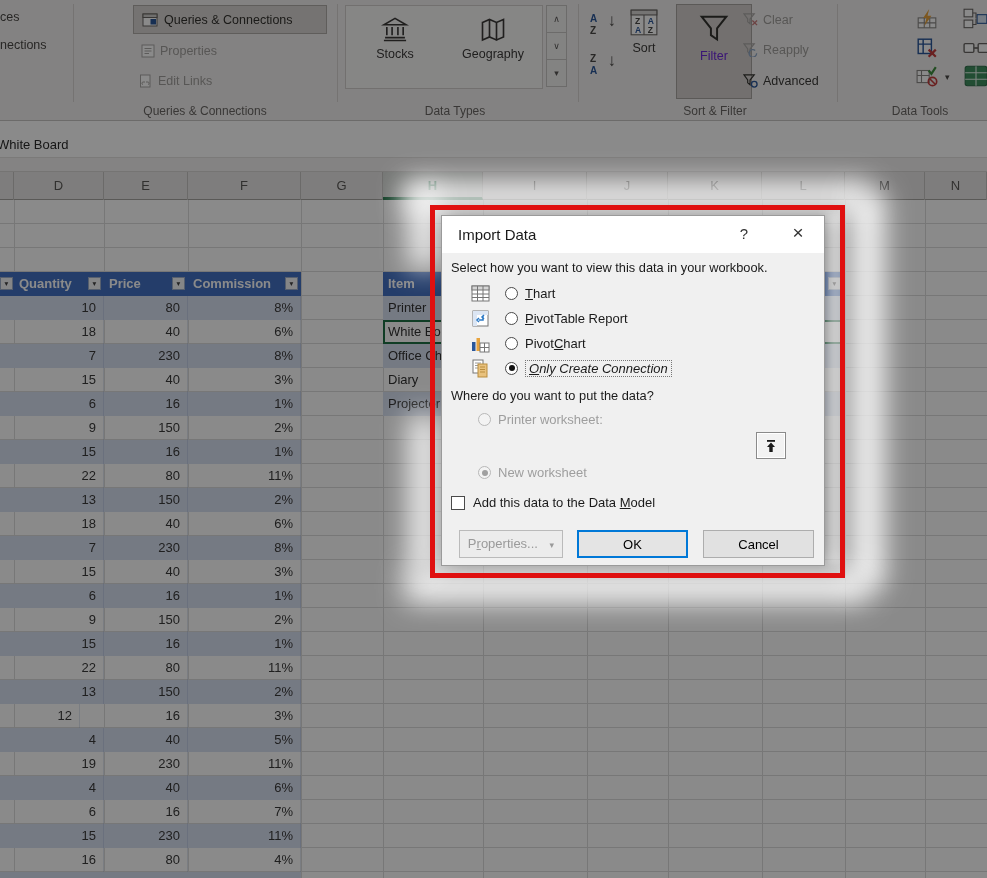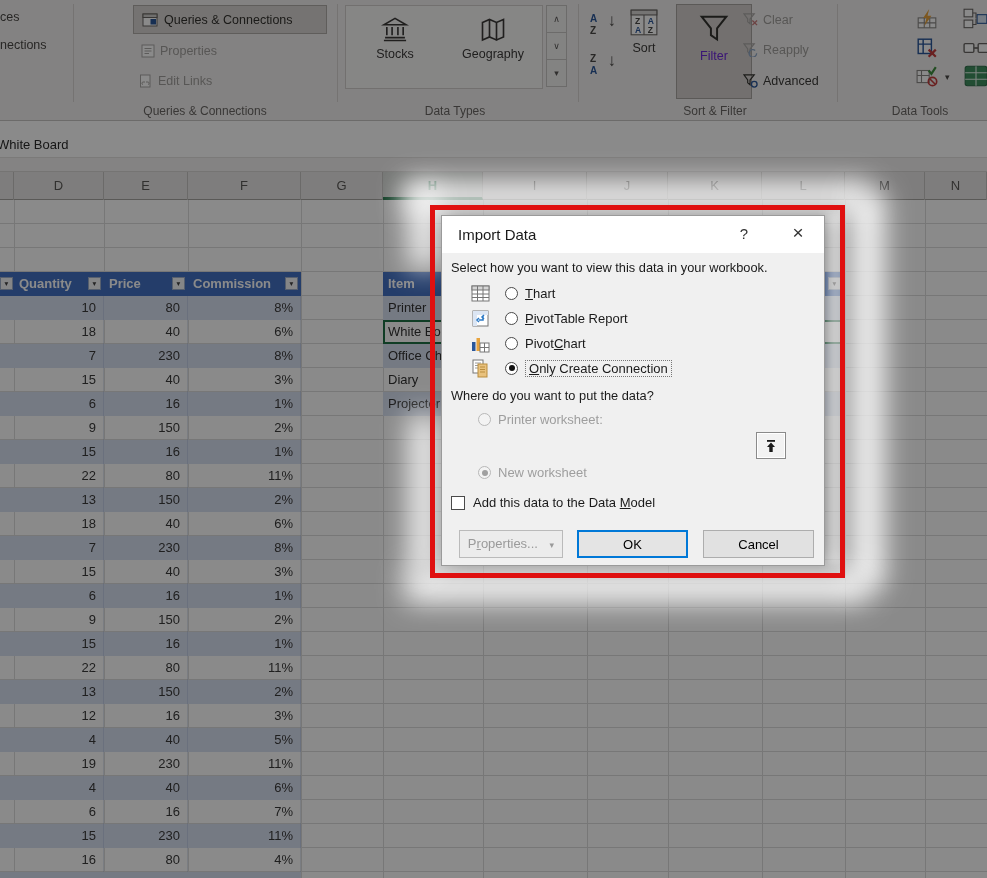--- a/index.html
+++ b/index.html
@@ -71,21 +71,21 @@
   .dtitle .hlp{position:absolute;right:70px;top:9px;font-size:15px;color:#333;width:20px;text-align:center;}
   .dtitle .cls{position:absolute;right:14px;top:6px;font-size:19px;color:#333;width:24px;text-align:center;}
   .instr{position:absolute;left:9px;top:44px;font-size:12.8px;}
   .opt{position:absolute;left:29px;height:22px;display:flex;align-items:center;}
   .oicon{width:19px;height:19px;margin-right:15px;}
   .radio{width:13px;height:13px;border-radius:50%;border:1px solid #4a4a4a;background:#fff;position:relative;flex:none;}
   .radio.checked::after{content:"";position:absolute;left:2.5px;top:2.5px;width:6px;height:6px;border-radius:50%;background:#111;}
   .radio.rdis{border-color:#b8b8b8;background:#f3f3f3;}
   .radio.rdis.checked::after{background:#a0a0a0;}
   .olabel{margin-left:7px;}
-  .focusbox{border:1px dotted #777;padding:0 3px;}
+  .focusbox{border:1px dotted #777;padding:0 3px;font-style:italic;}
   .where{position:absolute;left:9px;top:172px;font-size:12.8px;}
   .gry{color:#9e9e9e;}
   .exrow{position:absolute;left:36px;top:196px;display:flex;align-items:center;gap:7px;}
   .rangein{position:absolute;left:59px;top:216px;width:251px;height:27px;border:1px solid #b5b5b5;background:#fff;
     font-family:"Liberation Sans",sans-serif;font-size:13px;color:#767676;padding:0 6px;}
   .picker{position:absolute;left:314px;top:216px;width:30px;height:27px;background:#f2f2f2;border:1px solid #8a8a8a;
     box-shadow:inset 0 0 0 1px #fff;display:flex;align-items:center;justify-content:center;}
   .newrow{position:absolute;left:36px;top:249px;display:flex;align-items:center;gap:7px;}
   .chkrow{position:absolute;left:9px;top:279px;display:flex;align-items:center;}
   .chk{width:14px;height:14px;border:1px solid #4a4a4a;background:#fff;margin-right:8px;flex:none;}
@@ -389,21 +389,21 @@
         <div class="tcell" style="left: 14px; width: 90px;">22</div>
         <div class="tcell" style="left: 104px; width: 84px;">80</div>
         <div class="tcell" style="left: 188px; width: 113px;">11%</div>
       </div>
       <div class="trow band" style="top: 480px;">
         <div class="tcell" style="left: 14px; width: 90px;">13</div>
         <div class="tcell" style="left: 104px; width: 84px;">150</div>
         <div class="tcell" style="left: 188px; width: 113px;">2%</div>
       </div>
       <div class="trow" style="top: 504px;">
-        <div class="tcell" style="left: 14px; width: 90px;">12</div>
+        <div class="tcell" style="left: 14px; width: 66px;">12</div>
         <div class="tcell" style="left: 104px; width: 84px;">16</div>
         <div class="tcell" style="left: 188px; width: 113px;">3%</div>
       </div>
       <div class="trow band" style="top: 528px;">
         <div class="tcell" style="left: 14px; width: 90px;">4</div>
         <div class="tcell" style="left: 104px; width: 84px;">40</div>
         <div class="tcell" style="left: 188px; width: 113px;">5%</div>
       </div>
       <div class="trow" style="top: 552px;">
         <div class="tcell" style="left: 14px; width: 90px;">19</div>

